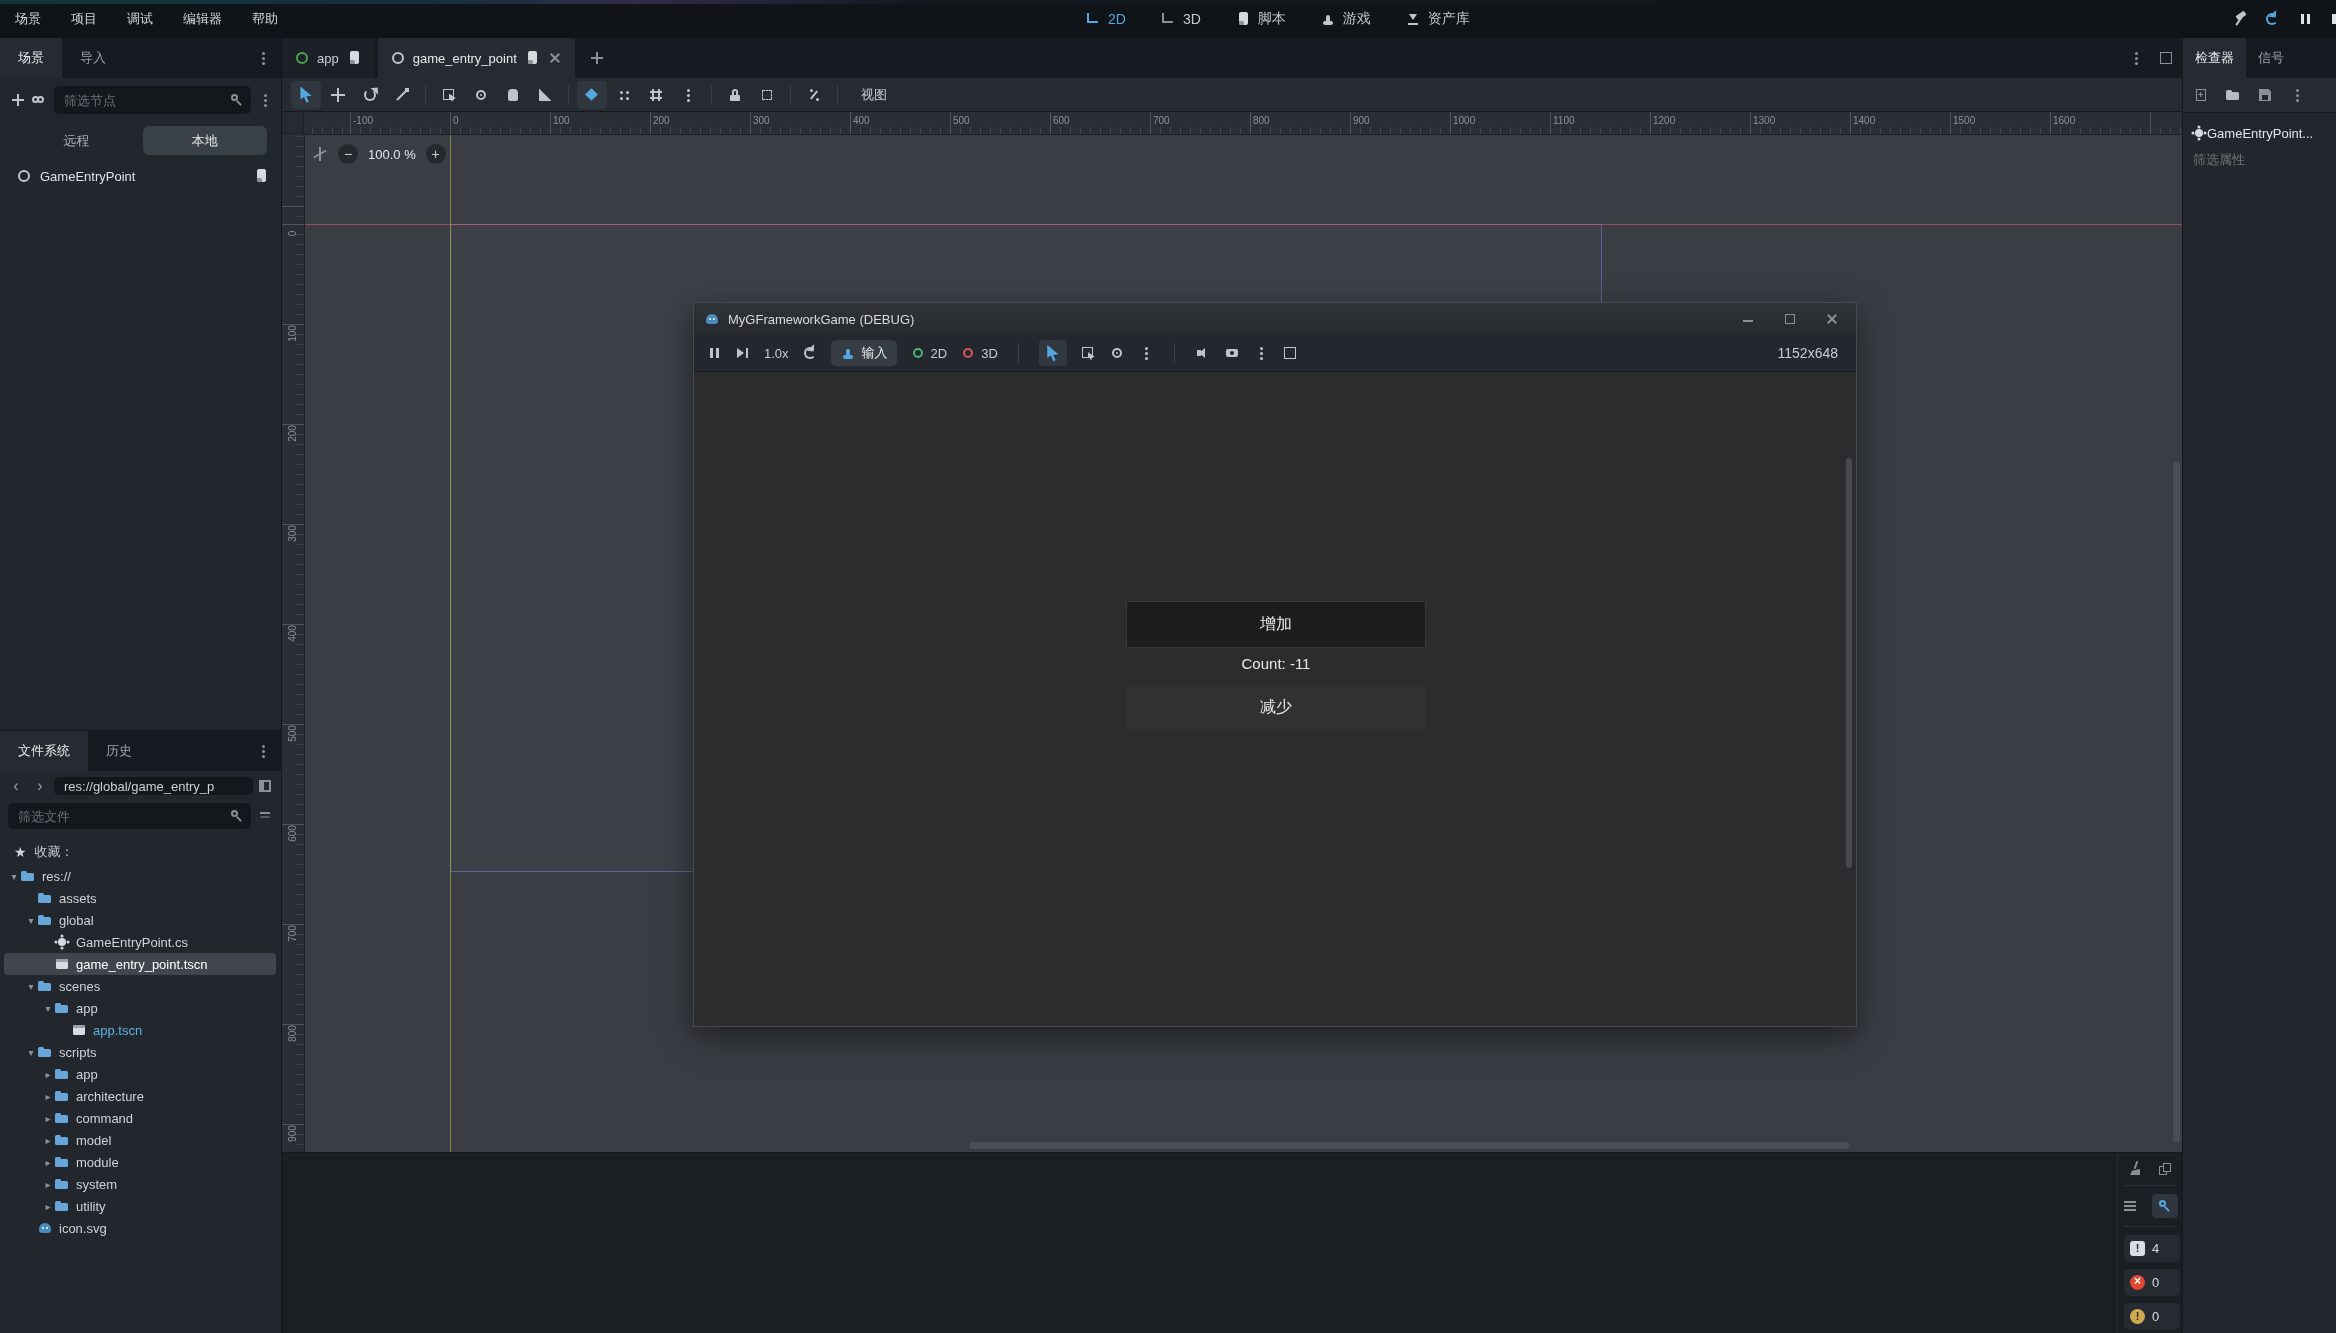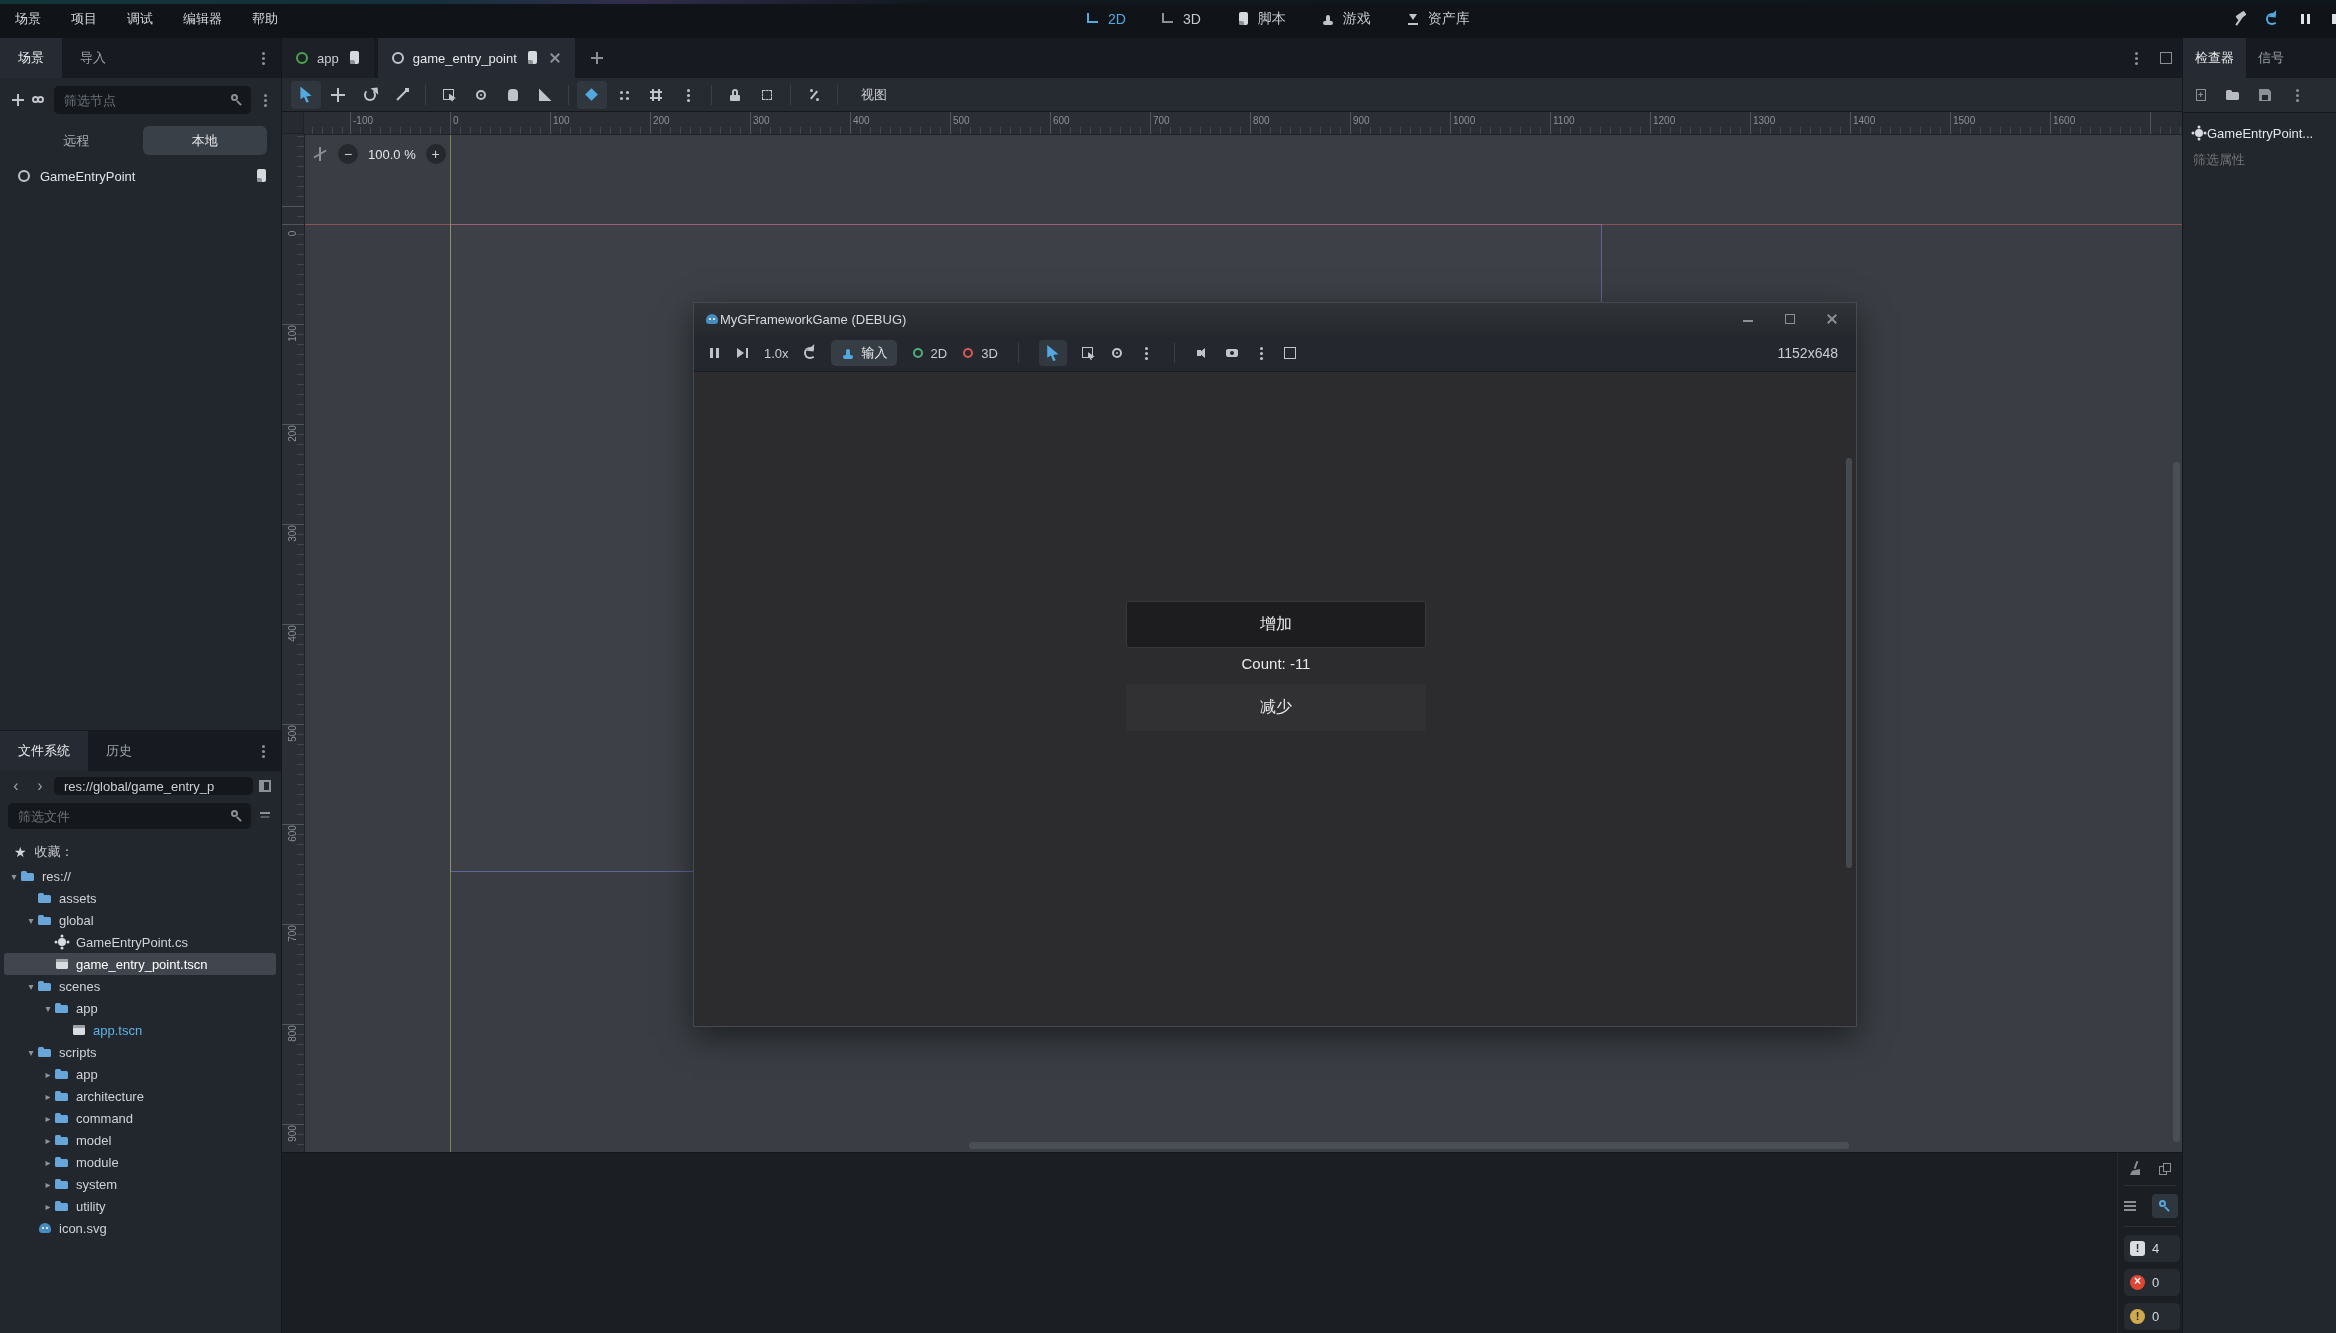--- a/index.html
+++ b/index.html
@@ -149,21 +149,21 @@
      background-size:100% 100%,7px 100%;background-position:0 90px,right 90px;background-repeat:repeat-y;}
   .ruler-corner{position:absolute;left:0;top:0;width:22px;height:22px;background:#272b31;border-right:1px solid #1e2227;border-bottom:1px solid #1e2227;box-sizing:border-box;}
   .rlab{position:absolute;color:#8b9097;font-size:10px;}
   .zoombar{position:absolute;left:30px;top:32px;display:flex;align-items:center;gap:10px;color:#e2e4e7;}
   .zbtn{width:20px;height:20px;border-radius:50%;background:rgba(20,23,28,.55);display:flex;align-items:center;justify-content:center;color:#cfd3d7;font-size:14px;}
   .zoom-val{font-size:13px;}
   .vscroll{position:absolute;right:2px;top:350px;width:7px;height:680px;background:#4a4f56;border-radius:4px;}
   .hscroll{position:absolute;left:687px;bottom:3px;width:880px;height:7px;background:#4a4f56;border-radius:4px;}
   
   .gw{position:absolute;left:411px;top:190px;width:1164px;height:725px;background:#2c2c2e;border:1px solid #46494f;box-sizing:border-box;box-shadow:0 10px 30px rgba(0,0,0,.5);}
-  .gw-titlebar{height:32px;background:linear-gradient(180deg,#303338,#26292e);display:flex;align-items:center;padding:0 10px;gap:0;color:#d8dadd;}
+  .gw-titlebar{height:32px;background:linear-gradient(180deg,#303338,#26292e);display:flex;align-items:center;padding:0 10px;gap:8px;color:#d8dadd;}
   .gw-winbtns{margin-left:auto;display:flex;gap:26px;align-items:center;padding-right:6px;}
   .gw-toolbar{height:36px;background:#24282e;border-bottom:1px solid #191c21;display:flex;align-items:center;gap:13px;padding:0 12px;color:#c9cdd2;}
   .gw-toggle{display:flex;align-items:center;gap:6px;padding:4px 9px;border-radius:5px;}
   .gw-toggle.active{background:#373d45;color:#e8eaec;}
   .gw-mode{display:flex;align-items:center;gap:5px;}
   .gw-tool{width:28px;height:26px;display:flex;align-items:center;justify-content:center;border-radius:4px;}
   .gw-tool.active{background:#32383f;}
   .gw-res{margin-left:auto;color:#c9cdd2;font-size:14px;padding-right:6px;}
   .gw-btn{position:absolute;left:432px;width:300px;height:47px;display:flex;align-items:center;justify-content:center;color:#e8e8e8;font-size:16px;border-radius:2px;}
   .gw-btn.b1{top:298px;background:#1d1d1f;box-shadow:0 0 0 1px #38383a inset;}

